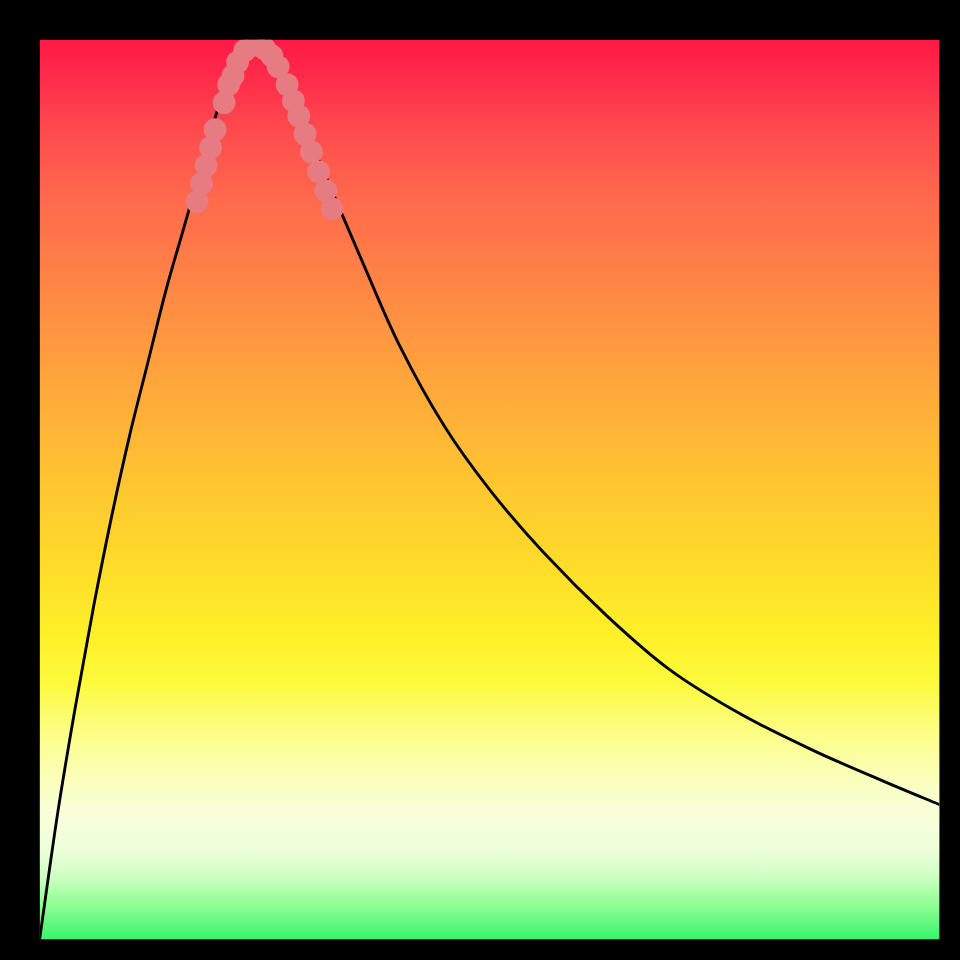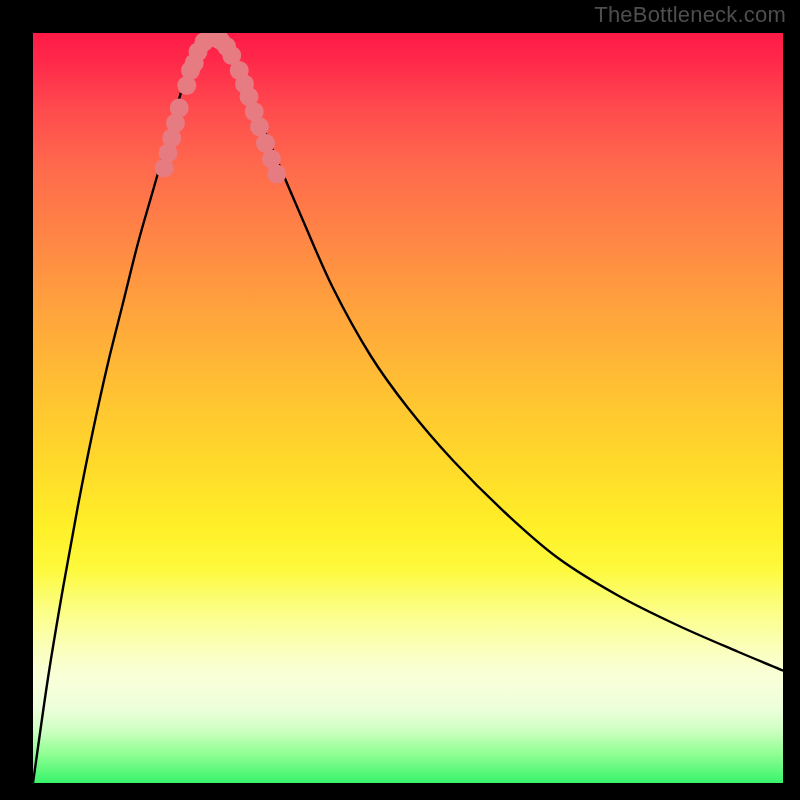--- a/index.html
+++ b/index.html
@@ -114,14 +114,13 @@
           <circle cx="211.49999999999997" cy="51" r="9.5" fill="#E77B82"></circle>
           <circle cx="216.00000000000003" cy="63.75" r="9.5" fill="#E77B82"></circle>
           <circle cx="221.25" cy="78.75" r="9.5" fill="#E77B82"></circle>
           <circle cx="226.5" cy="93.75" r="9.5" fill="#E77B82"></circle>
           <circle cx="232.5" cy="110.25" r="9.5" fill="#E77B82"></circle>
           <circle cx="238.5" cy="126" r="9.5" fill="#E77B82"></circle>
           <circle cx="243.75" cy="141" r="9.5" fill="#E77B82"></circle>
         </g>
     </svg>
   </div>
-  <div class="watermark">TheBottleneck.com</div>
 </div>
 
 </body></html>

